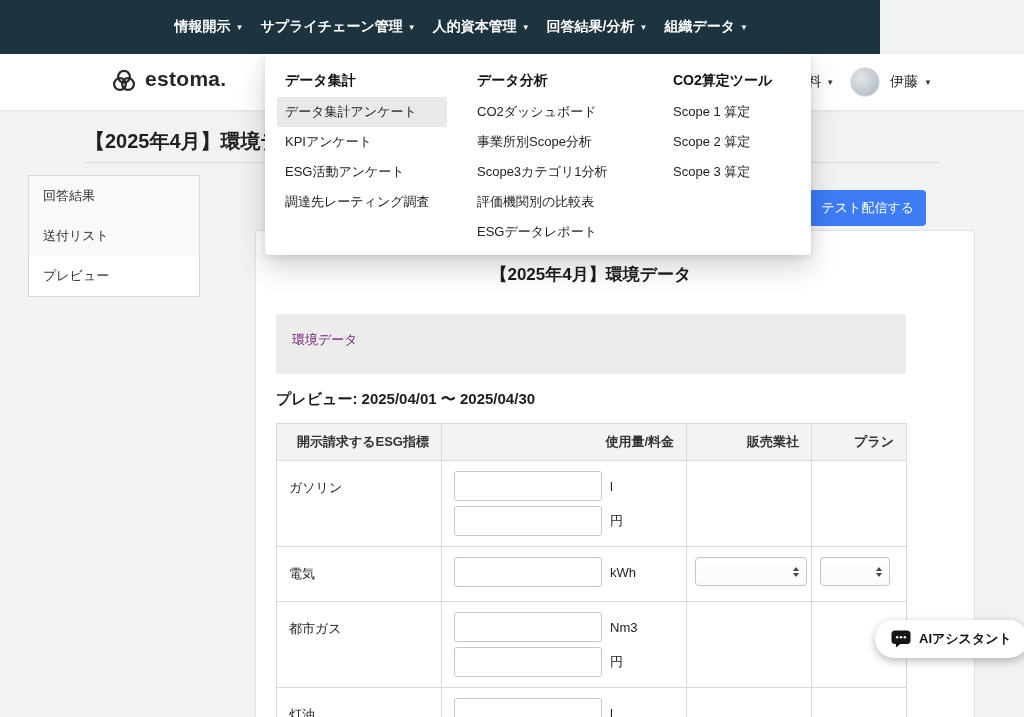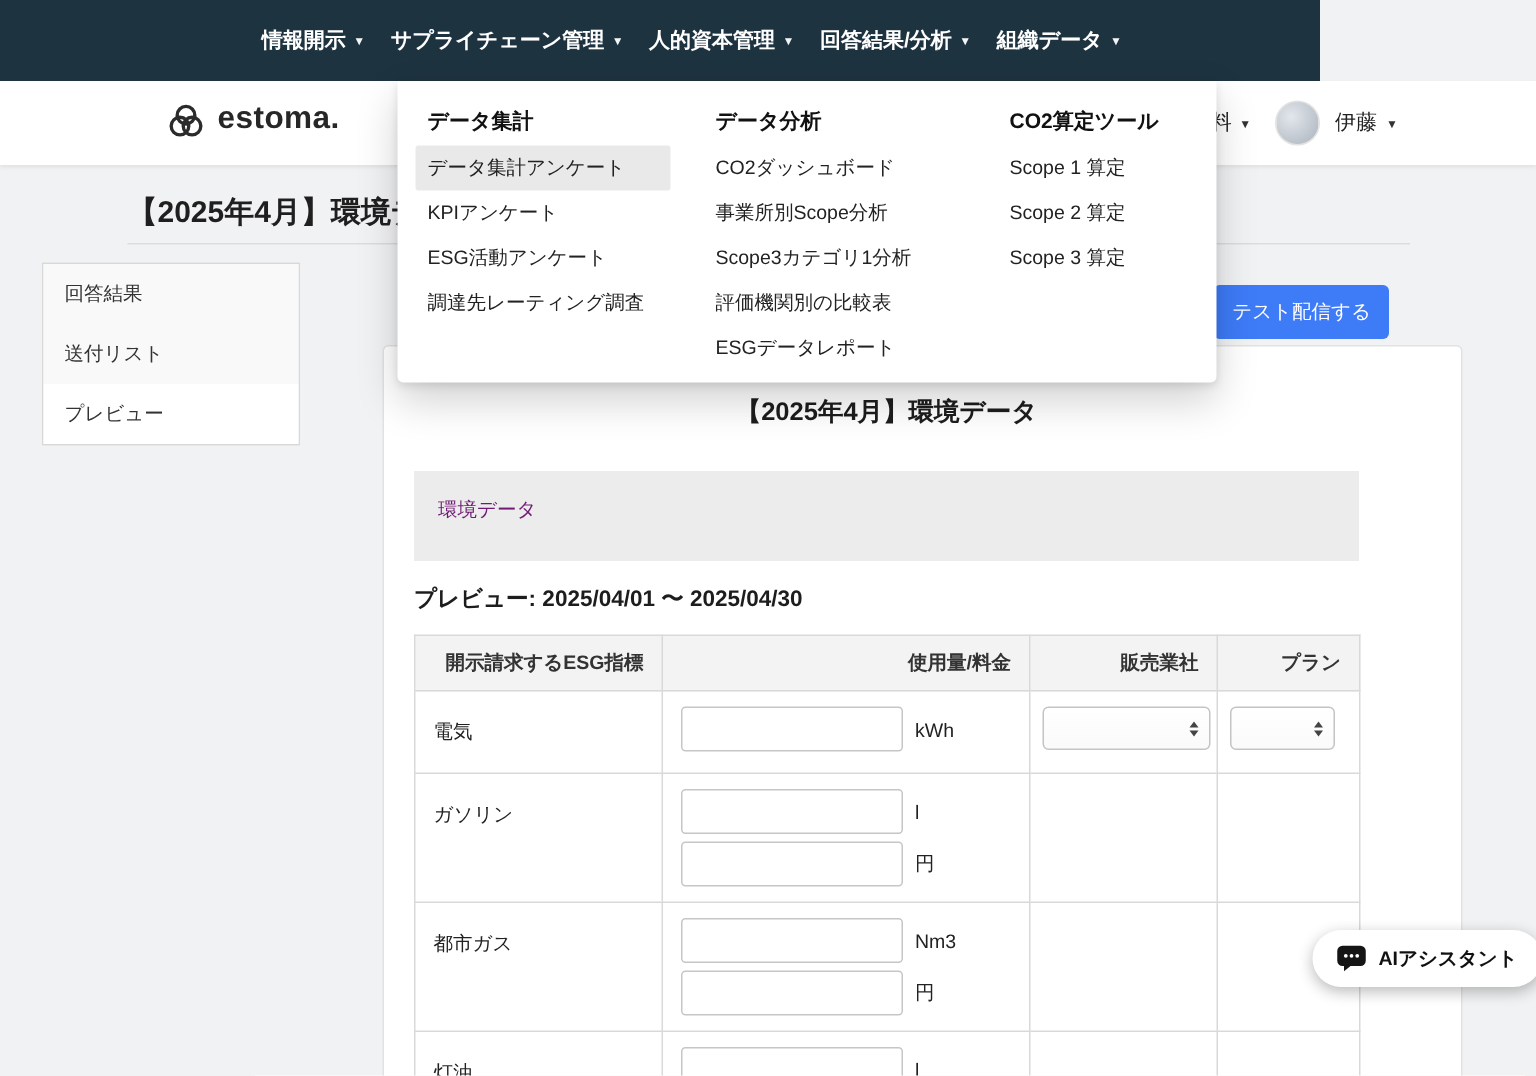--- a/index.html
+++ b/index.html
@@ -165,20 +165,35 @@
       <thead>
         <tr>
             <th>開示請求するESG指標</th>
             <th>使用量/料金</th>
             <th>販売業社</th>
             <th>プラン</th>
           </tr>
       </thead>
       <tbody>
           <tr>
+            <td class="cell-label">ガソリン</td>
+            <td class="cell-inputs">
+              <div class="input-row">
+                <input type="text" style="">
+                <span class="unit">l</span>
+              </div>
+              <div class="input-row">
+                <input type="text" style="">
+                <span class="unit">円</span>
+              </div>
+            </td>
+            <td class="cell-select"></td>
+            <td class="cell-select"></td>
+          </tr>
+          <tr>
             <td class="cell-label">電気</td>
             <td class="cell-inputs">
               <div class="input-row">
                 <input type="text" style="">
                 <span class="unit">kWh</span>
               </div>
             </td>
             <td class="cell-select">
               <div class="select sel-vendor">
                 <span class="sel-arrows">
@@ -188,35 +203,20 @@
               </div>
             </td>
             <td class="cell-select">
               <div class="select sel-plan">
                 <span class="sel-arrows">
                   <i class="up"></i>
                   <i class="dn"></i>
                 </span>
               </div>
             </td>
-          </tr>
-          <tr>
-            <td class="cell-label">ガソリン</td>
-            <td class="cell-inputs">
-              <div class="input-row">
-                <input type="text" style="">
-                <span class="unit">l</span>
-              </div>
-              <div class="input-row">
-                <input type="text" style="">
-                <span class="unit">円</span>
-              </div>
-            </td>
-            <td class="cell-select"></td>
-            <td class="cell-select"></td>
           </tr>
           <tr>
             <td class="cell-label">都市ガス</td>
             <td class="cell-inputs">
               <div class="input-row">
                 <input type="text" style="">
                 <span class="unit">Nm3</span>
               </div>
               <div class="input-row">
                 <input type="text" style="">

